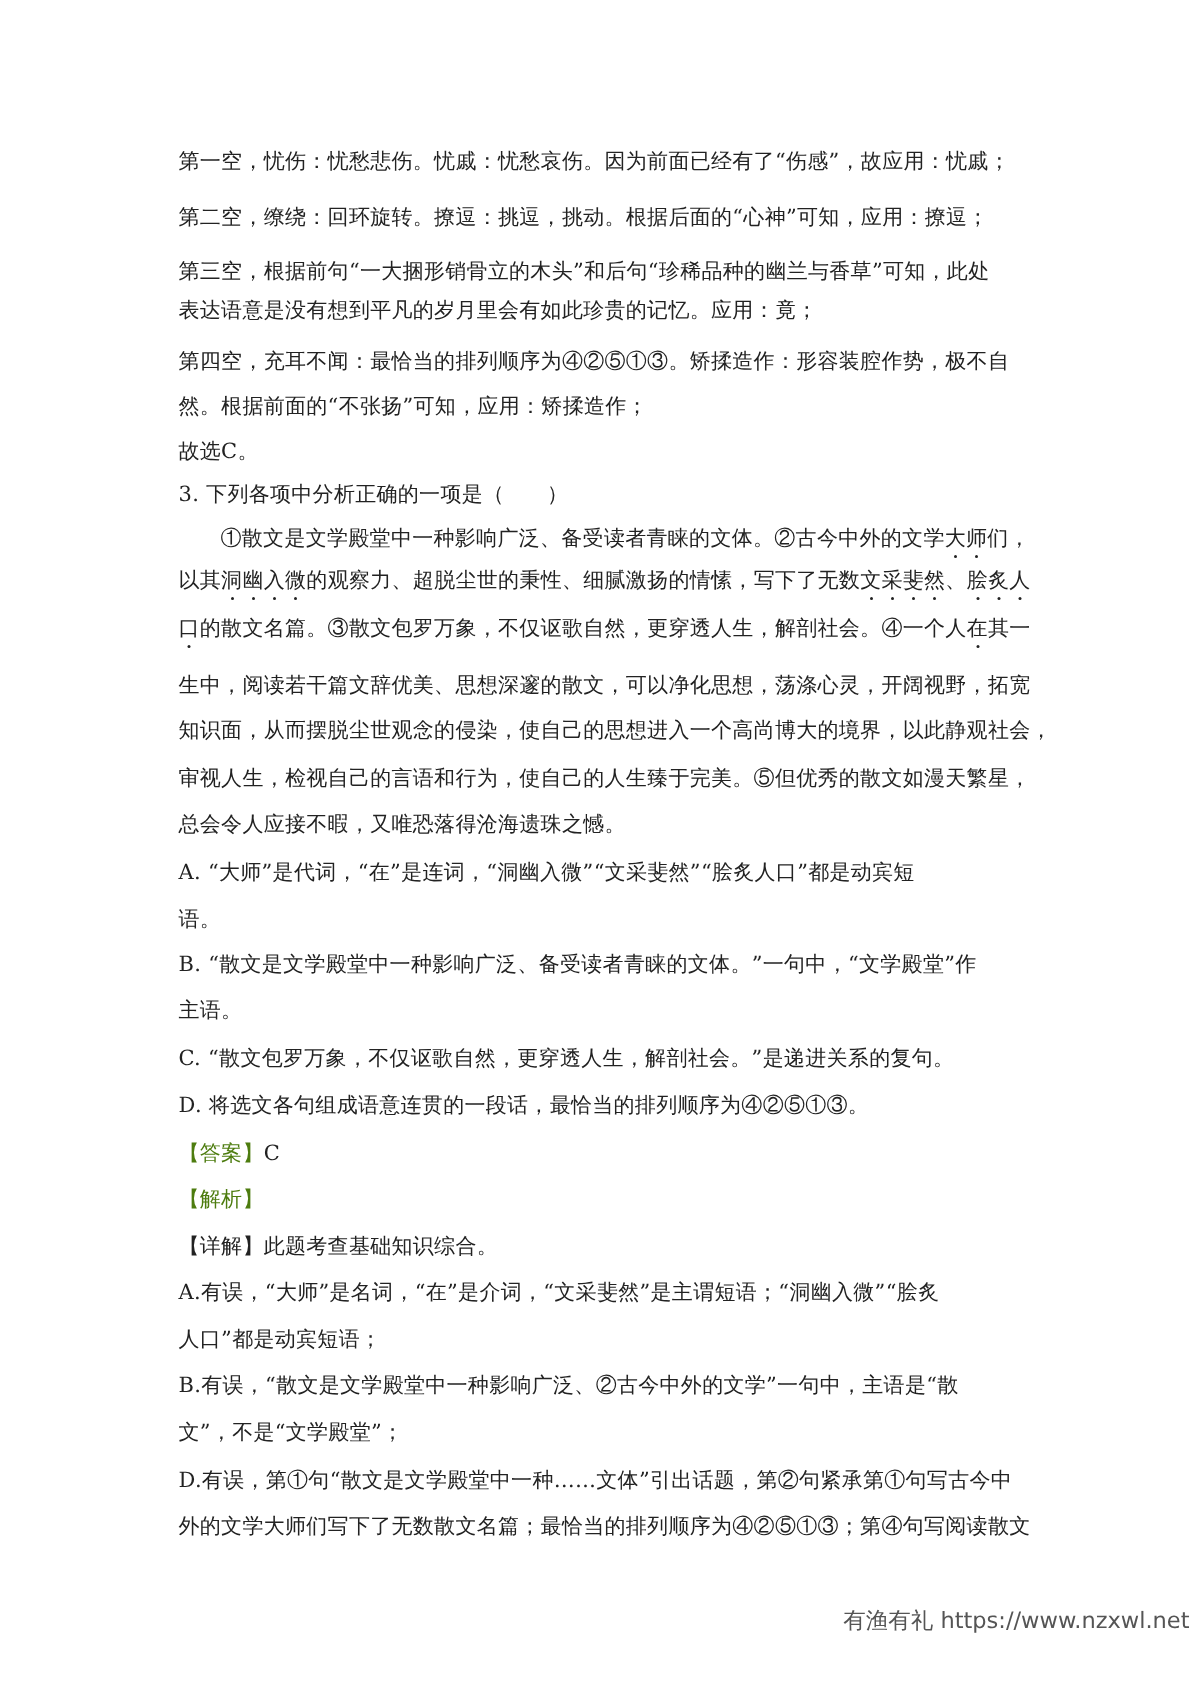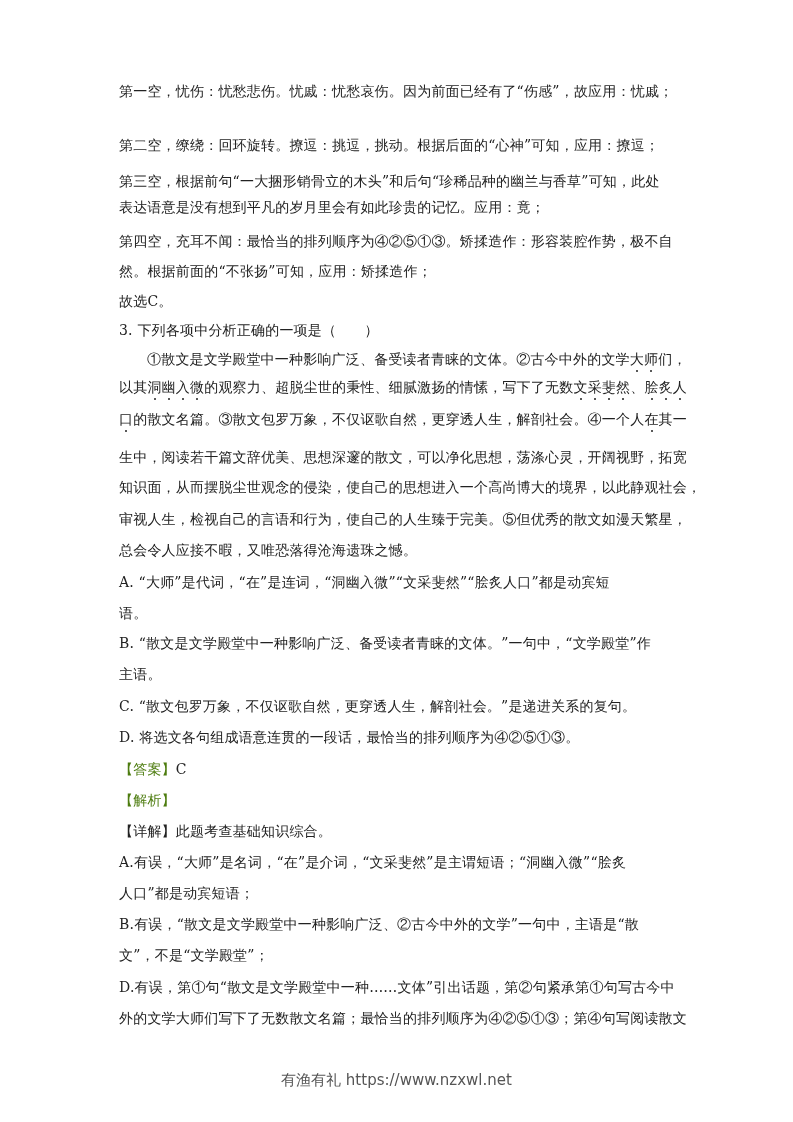--- a/index.html
+++ b/index.html
@@ -4,29 +4,29 @@
 <style>
   html, body { margin: 0; padding: 0; background: #ffffff; }
   body { width: 793px; height: 1122px; position: relative; overflow: hidden;
          font-family: "DejaVu Serif", "Liberation Serif", serif; color: #222; }
   .page { position: absolute; left: 119px; top: 0; width: 560px; }
   .line { position: absolute; left: 0; white-space: nowrap; font-size: 14px; line-height: 18px; letter-spacing: 0.2px; }
   .indent { left: 28px; }
   .em { position: relative; display: inline-block; }
   .em::after { content: ""; position: absolute; left: 50%; bottom: -4px; width: 2px; height: 2px; margin-left: -1px; background: #222; border-radius: 50%; }
   .tag { color: #4d7c0f; }
-  .footer { position: absolute; top: 1071px; left: 0; width: 793px; text-align: center;
+  .footer { position: absolute; top: 1071px; left: 0; width: 793px; text-align: right;
             font-family: "DejaVu Sans", "Liberation Sans", sans-serif; font-size: 15px; color: #555; }
 </style>
 </head>
 <body>
 
 <div class="page">
 
-  <div class="line" style="top:82px">第一空，忧伤：忧愁悲伤。忧戚：忧愁哀伤。因为前面已经有了“伤感”，故应用：忧戚；</div>
+  <div class="line" style="top:99px">第一空，忧伤：忧愁悲伤。忧戚：忧愁哀伤。因为前面已经有了“伤感”，故应用：忧戚；</div>
   <div class="line" style="top:136px">第二空，缭绕：回环旋转。撩逗：挑逗，挑动。根据后面的“心神”可知，应用：撩逗；</div>
   <div class="line" style="top:172px">第三空，根据前句“一大捆形销骨立的木头”和后句“珍稀品种的幽兰与香草”可知，此处</div>
   <div class="line" style="top:198px">表达语意是没有想到平凡的岁月里会有如此珍贵的记忆。应用：竟；</div>
   <div class="line" style="top:232px">第四空，充耳不闻：最恰当的排列顺序为④②⑤①③。矫揉造作：形容装腔作势，极不自</div>
   <div class="line" style="top:262px">然。根据前面的“不张扬”可知，应用：矫揉造作；</div>
   <div class="line" style="top:292px">故选C。</div>
 
   <div class="line" style="top:321px">3. 下列各项中分析正确的一项是（　　）</div>
 
   <div class="line indent" style="top:350px">

